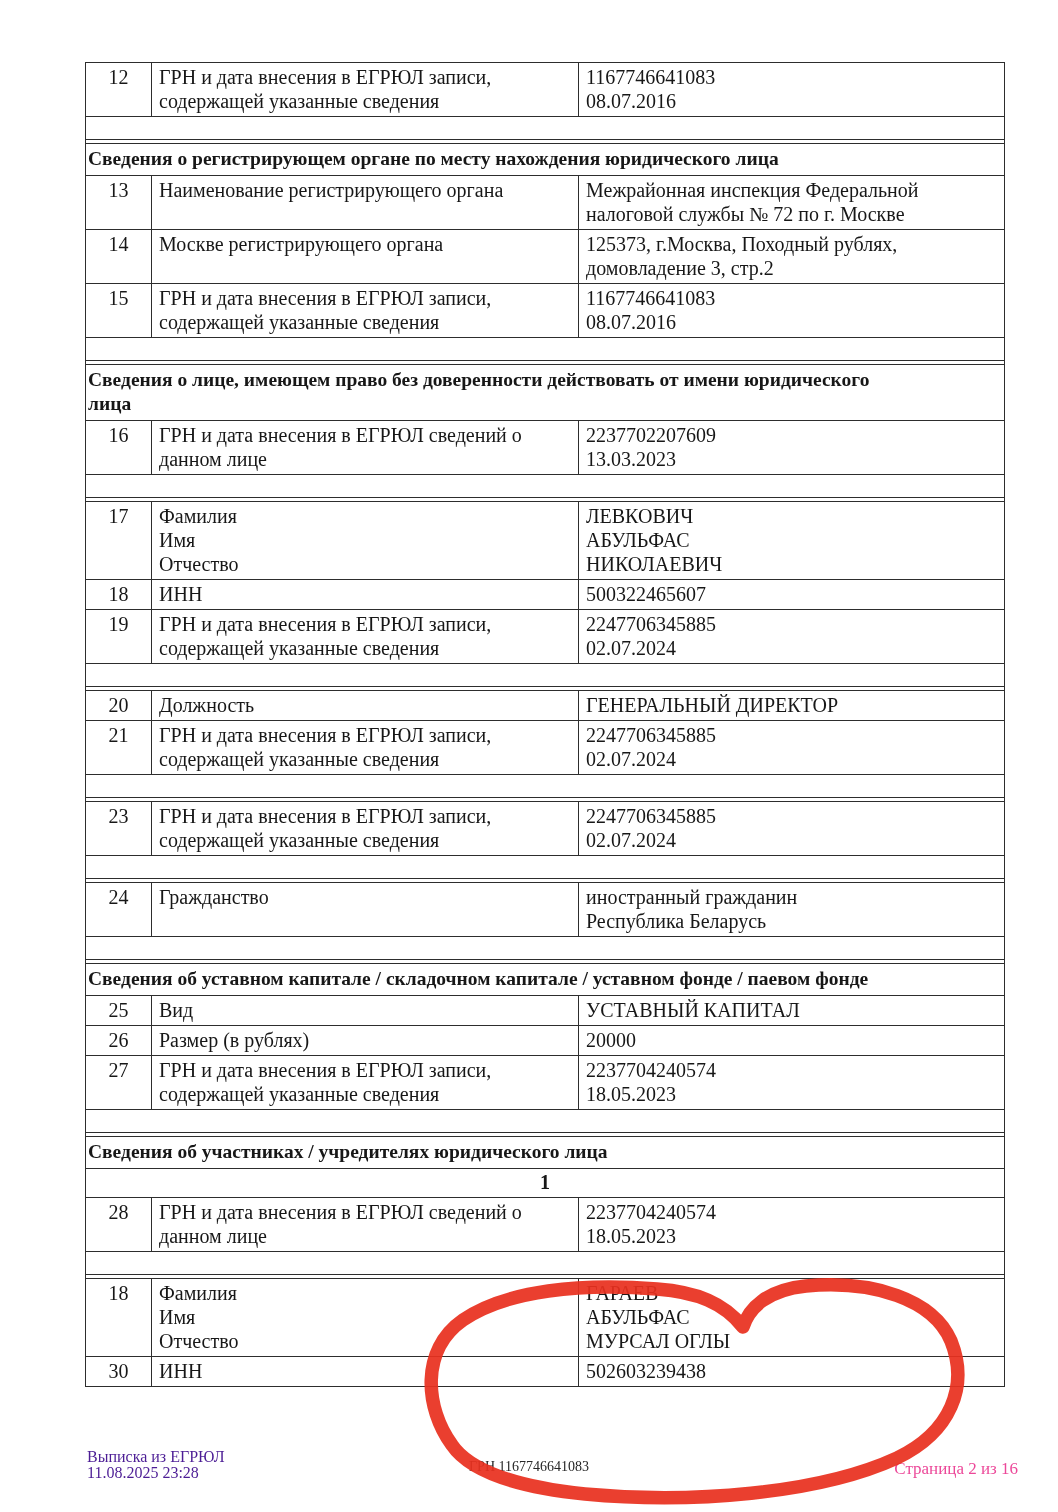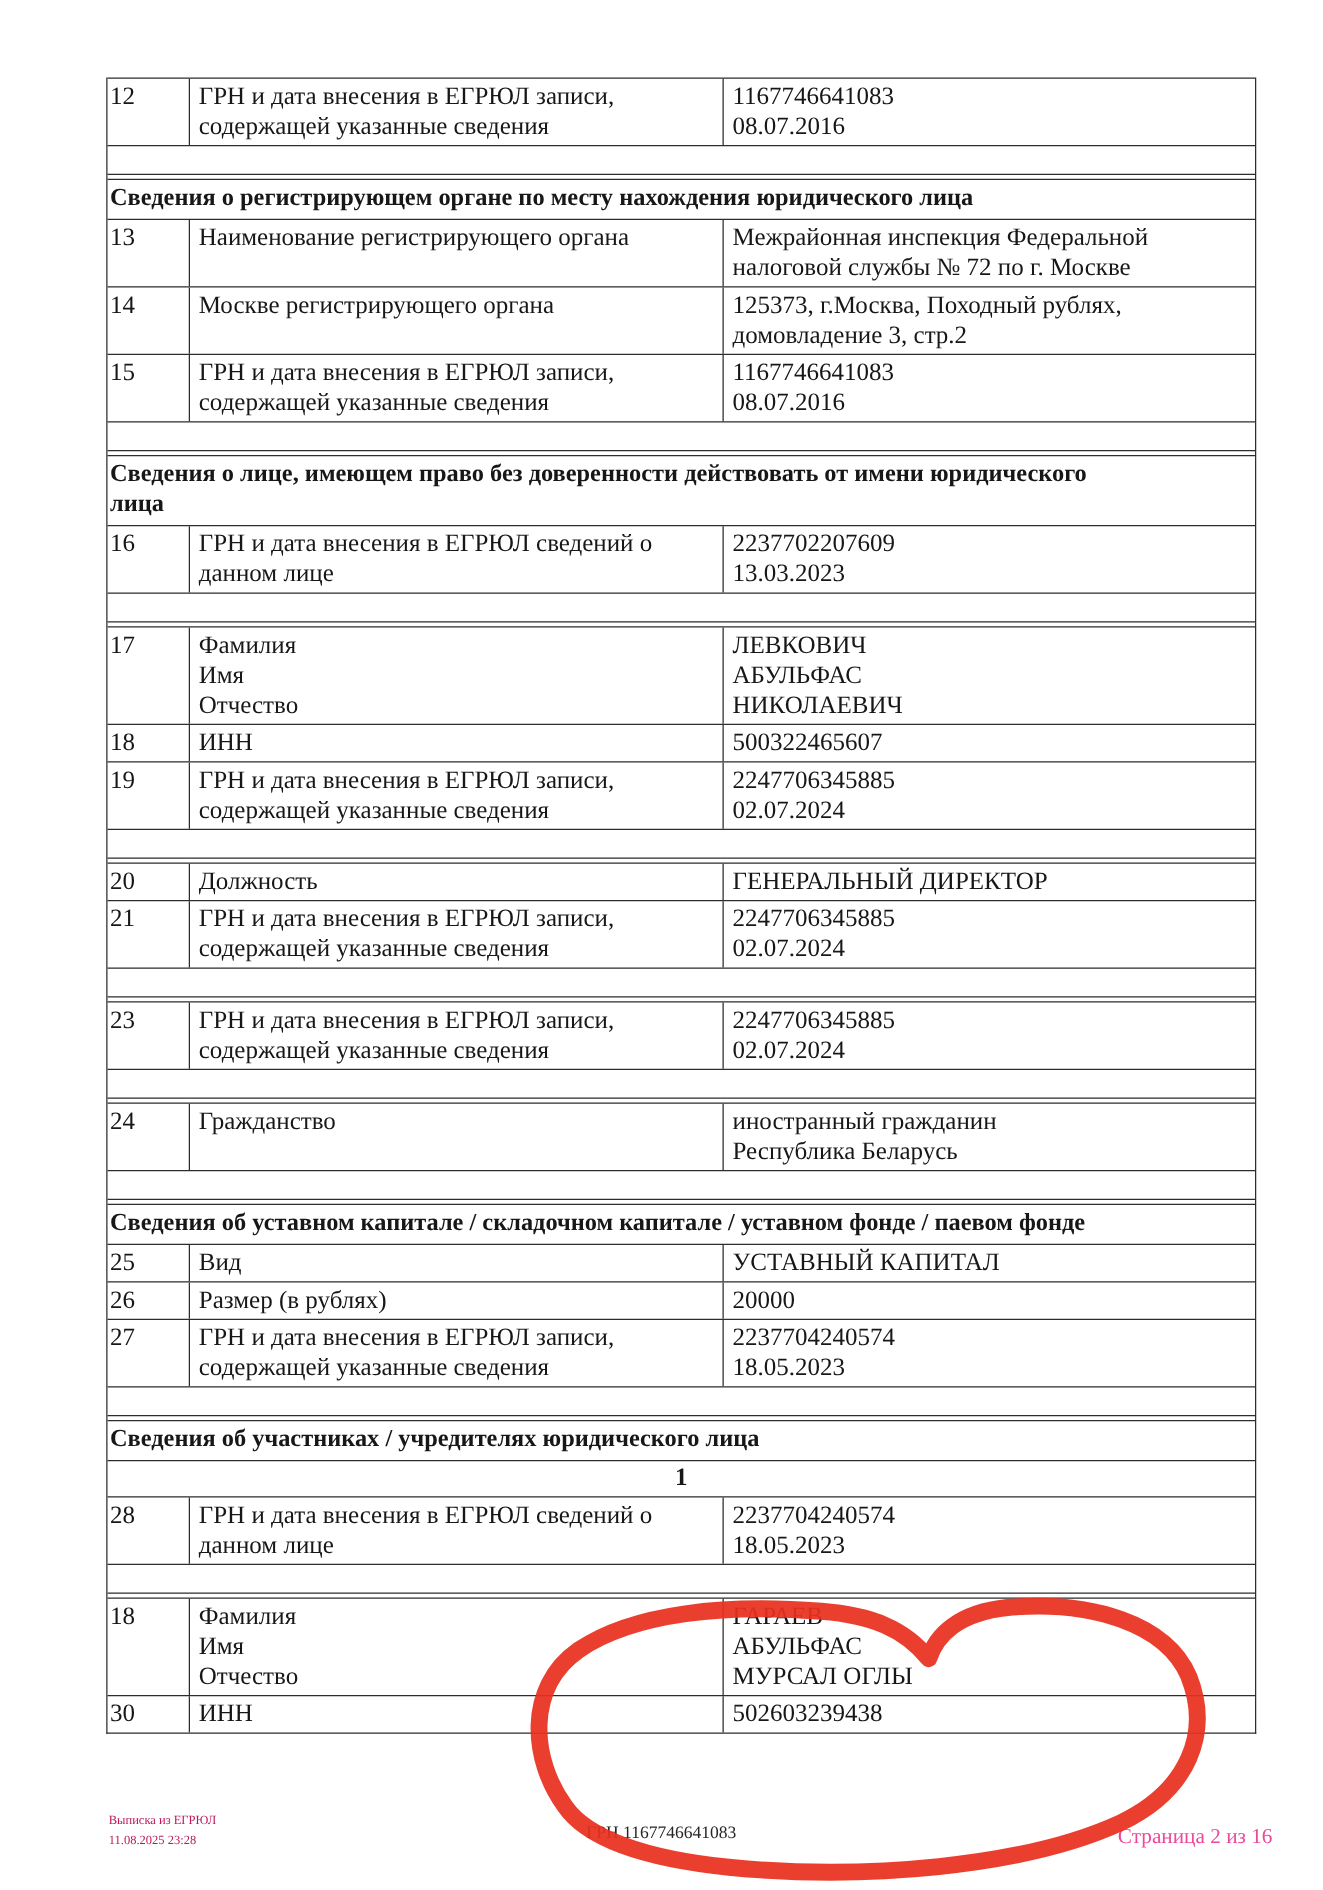--- a/index.html
+++ b/index.html
@@ -26,42 +26,42 @@
   .trow{
     display:grid;
     grid-template-columns:65px 427px 1fr;
     border-top:1.7px solid #2d2d2d;
   }
   .cell{
     padding:2px 6px 3px 7px;
     white-space:pre-line;
     box-sizing:border-box;
   }
-  .cell.num{text-align:left;padding-left:2px;padding-right:2px;}
+  .cell.num{text-align:center;padding-left:2px;padding-right:2px;}
   .cell.lab{border-left:1.7px solid #2d2d2d;}
   .cell.val{border-left:1.7px solid #2d2d2d;}
   .section{
     border-top:1.7px solid #2d2d2d;
     font-weight:bold;
     padding:3px 2px 4px;
     font-size:19.5px;
     line-height:24px;
     white-space:pre-line;
   }
   .centerrow{
     border-top:1.7px solid #2d2d2d;
     font-weight:bold;
     text-align:center;
     padding:1px 0 3px;
   }
   .spacer{border-top:1.7px solid #2d2d2d;height:22px;}
   .gap{border-top:1.7px solid #2d2d2d;height:3px;}
   .footer-left{
     position:absolute;left:87px;top:1449px;
-    font-size:10px;line-height:16px;color:#be185d;
+    font-size:16px;line-height:16px;color:#4c1d95;
   }
   .footer-center{
     position:absolute;left:0;right:0;top:1459px;
     text-align:center;
     font-size:14px;color:#262626;
   }
   .footer-right{
     position:absolute;right:40px;top:1459px;
     font-size:17px;color:#ec4899;
   }

